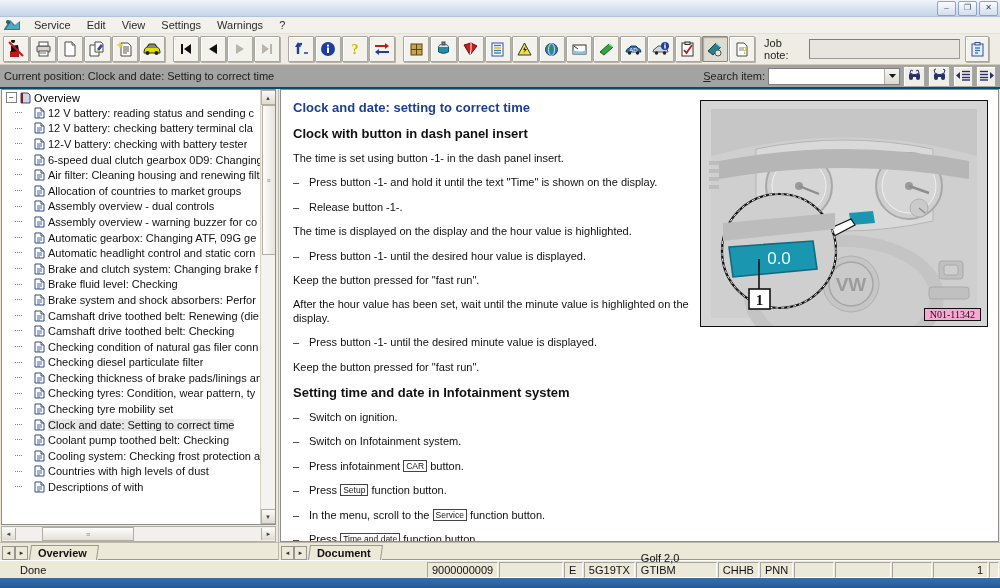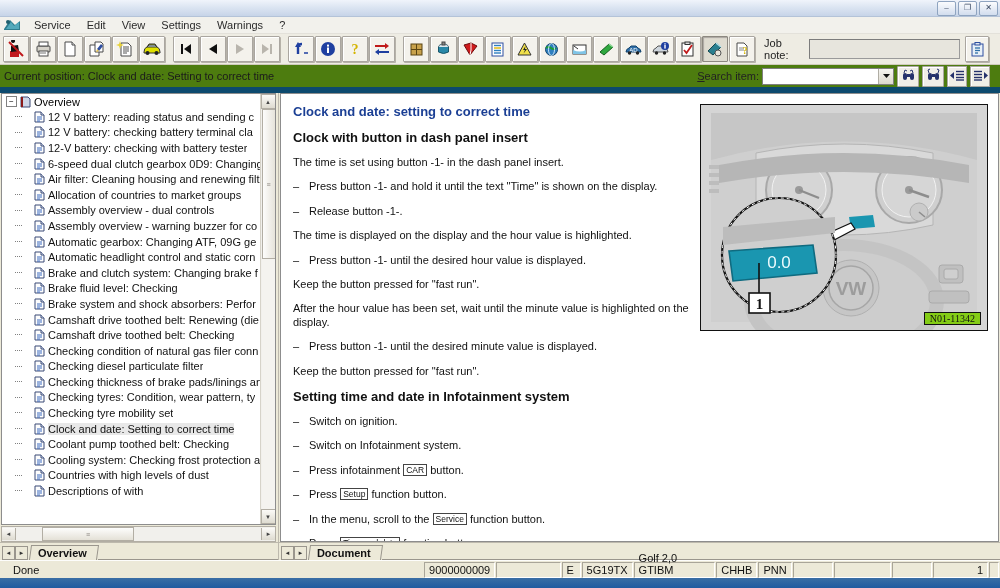--- a/index.html
+++ b/index.html
@@ -55,25 +55,25 @@
   .jobnote{display:flex;align-items:center;margin-left:8px;gap:5px;}
   .jobnote .lab{font-size:11px;color:#222;}
   .jn-input{
     width:145px;height:16px;border:1px solid #9a9a9a;border-top-color:#7c7c7c;border-left-color:#7c7c7c;
     background:#e7e5dd;
   }
   .tail{flex:1;height:20px;background:#dfe5ef;margin-left:6px;margin-right:4px;border-top:1px solid #cfd6e2;}
 
   
   .posrow{
-    height:22px;flex:0 0 22px;background:#4d7c0f;display:flex;align-items:center;
-    border-bottom:6px solid #0c4a6e;
+    height:22px;flex:0 0 22px;background:#a3a3a3;display:flex;align-items:center;
+    border-bottom:2px solid #0c4a6e;
   }
   .curpos{padding-left:4px;font-size:11px;color:#1b1b1b;}
-  .searchwrap{margin-left:auto;display:flex;align-items:center;gap:3px;padding-right:10px;}
+  .searchwrap{margin-left:auto;display:flex;align-items:center;gap:3px;padding-right:4px;}
   .searchwrap .lab{font-size:11px;color:#222;}
   .slab-u{text-decoration:underline;}
   .combo{
     width:130px;height:15px;border:1px solid #7f7f7f;background:#fff;display:flex;align-items:stretch;
   }
   .combo .fld{flex:1;}
   .combo .arw{
     width:14px;background:linear-gradient(to bottom,#f6f5f1,#ddd9cd);
     border-left:1px solid #b0ada4;display:flex;align-items:center;justify-content:center;
   }
@@ -145,21 +145,21 @@
   .doc-li .bullet{width:16px;flex:0 0 16px;}
   .kbd{
     border:1px solid #444;padding:0 2px;font-size:8.5px;line-height:10px;display:inline-block;
     vertical-align:1px;background:#fff;color:#111;
   }
   .doctext{width:400px;}
 
   .figure{position:absolute;right:10px;top:10px;width:288px;}
   .figbox{border:1px solid #111;background:#cfcfcf;position:relative;height:225px;overflow:hidden;}
   .figcode{
-    position:absolute;right:6px;bottom:5px;background:#84cc16;border:1px solid #111;
+    position:absolute;right:6px;bottom:5px;background:#f9a8d4;border:1px solid #111;
     font-size:10px;padding:0 5px;color:#111;font-family:"Liberation Serif",serif;
   }
 
   
   .tabstrip{
     height:17px;flex:0 0 17px;background:#ece9d8;display:flex;align-items:flex-end;
     border-top:1px solid #bdb9ad;
   }
   .tabnav{display:flex;align-items:center;margin-left:2px;}
   .tabnav .tn{width:11px;height:12px;border:1px solid #9a968d;background:#ece9d8;
@@ -175,21 +175,21 @@
 
   
   .statusbar{
     height:17px;flex:0 0 17px;background:#ece9d8;border-top:1px solid #fdfdfb;
     display:flex;align-items:center;font-size:11px;color:#111;
   }
   .sb-cell{
     height:14px;border:1px solid #a9a599;border-right-color:#fff;border-bottom-color:#fff;
     background:#ece9d8;display:flex;align-items:center;padding:0 4px;margin-right:1px;
   }
-  .sb-done{padding-left:13px;width:545px;}
+  .sb-done{padding-left:20px;width:545px;}
   .taskbar{
     height:10px;flex:0 0 10px;background:linear-gradient(to bottom,#3a6ea5,#215ba0);
   }
 </style>
 </head>
 <body>
 
 <div class="app">
 
   <div class="titlebar">

